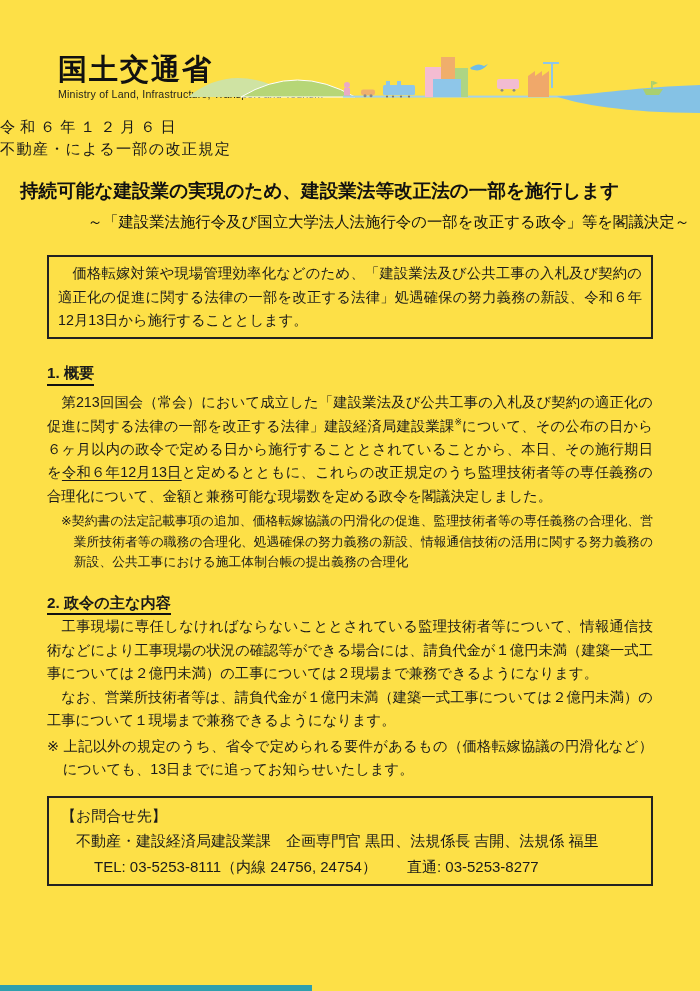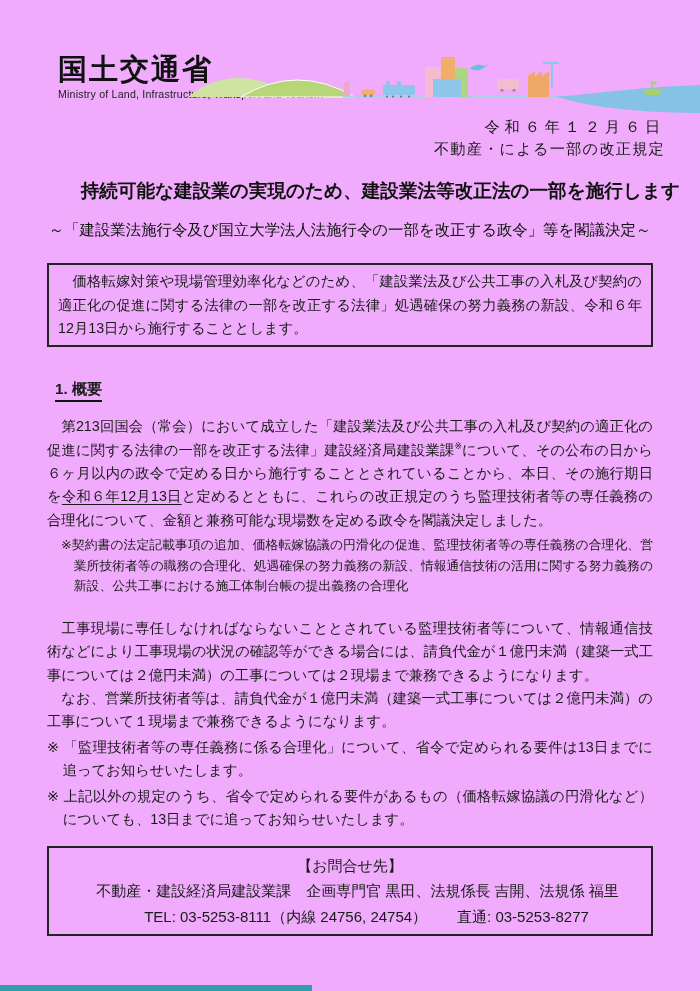--- a/index.html
+++ b/index.html
@@ -1,59 +1,59 @@
 <!DOCTYPE html>
 <html lang="ja"><head>
 <meta charset="utf-8">
 <style>
   html,body{margin:0;padding:0;background:#ffffff;}
   body{font-family:"Liberation Sans","DejaVu Sans",sans-serif;color:#1a1a1a;}
-  .page{position:relative;width:700px;height:991px;background:#f0abfc;overflow:hidden;margin:0 auto;}
+  .page{position:relative;width:700px;height:991px;background:#fde047;overflow:hidden;margin:0 auto;}
 
   
   .header{position:relative;height:112px;}
   .logo-jp{position:absolute;left:58px;top:50px;font-size:29px;font-weight:bold;letter-spacing:2px;color:#111;}
   .logo-en{position:absolute;left:58px;top:88px;font-size:10.6px;color:#1c1c1c;letter-spacing:.2px;}
   .press-release{position:absolute;right:62px;top:34px;font-size:21px;color:#565656;letter-spacing:.5px;}
   .illustration{position:absolute;left:185px;top:54px;}
 
   
-  .meta{text-align:right;padding-right:35px;margin-top:4px;line-height:1.45;}
+  .meta{text-align:left;padding-right:35px;margin-top:4px;line-height:1.45;}
   .date{font-size:15.2px;letter-spacing:.32em;}
   .dept{font-size:15.2px;letter-spacing:.08em;}
 
   
-  .title{margin:18px 20px 16px;text-align:right;font-size:18.6px;font-weight:bold;color:#111;}
-  .subtitle{margin:3px 10px 0;text-align:center;font-size:15.4px;color:#111;}
+  .title{margin:18px 20px 8px;text-align:left;font-size:18.6px;font-weight:bold;color:#111;}
+  .subtitle{margin:3px 10px 0;text-align:right;font-size:15.4px;color:#111;}
 
   
   .content{margin:0 47px;}
   .body-text{font-size:14.3px;line-height:1.64;text-align:justify;}
   p{margin:0;}
 
   .summary-box{margin-top:22px;border:2px solid #222;padding:5px 9px;}
 
-  .sec-heading{display:inline-block;margin:8px;font-size:15.2px;font-weight:bold;
+  .sec-heading{display:inline-block;margin:0;font-size:15.2px;font-weight:bold;
                border-bottom:2px solid #111;padding-bottom:1px;line-height:1.3;}
   .sec1{margin-top:24px;}
   .sec2{margin-top:20px;}
   .sec-body{margin-top:5px;}
 
   .small-note{font-size:12.8px;line-height:1.6;margin:3px 0 0 14px;
               padding-left:1em;text-indent:-1em;text-align:justify;}
 
   sup.note-mark{font-size:9px;vertical-align:super;line-height:0;}
   .bold-underline{font-weight:normal;text-decoration:underline;text-underline-offset:3px;}
 
   .item-title{font-size:14.3px;line-height:1.6;margin-top:4px;}
   .law-ref{font-size:14.3px;line-height:1.6;text-align:right;padding-right:28px;}
 
   .hang{padding-left:1.1em;text-indent:-1.1em;margin-top:2px;}
 
-  .contact-box{margin-top:14px;border:2px solid #222;padding:5px 12px;font-size:15px;line-height:1.7;text-align:center;}
+  .contact-box{margin-top:14px;border:2px solid #222;padding:5px 12px;font-size:15px;line-height:1.7;}
   .contact-line1{padding-left:1em;}
   .contact-tel{padding-left:2.2em;}
 
   .footer-bar{position:absolute;left:0;bottom:0;width:312px;height:6px;background:#2f9fae;}
 </style>
 </head>
 <body>
 
 <div class="page">
 
@@ -136,23 +136,23 @@
       <p class="body-text">　価格転嫁対策や現場管理効率化などのため、「建設業法及び公共工事の入札及び契約の適正化の促進に関する法律の一部を改正する法律」処遇確保の努力義務の新設、令和６年12月13日から施行することとします。</p>
     </div>
 
     <section class="sec1">
       <h2 class="sec-heading">1. 概要</h2>
       <p class="body-text sec-body"><span>　第213回国会（常会）において成立した「建設業法及び公共工事の入札及び契約の適正化の促進に関する法律の一部を改正する法律」建設経済局建設業課</span><sup class="note-mark">※</sup><span>について、その公布の日から６ヶ月以内の政令で定める日から施行することとされていることから、本日、その施行期日を</span><span class="bold-underline">令和６年12月13日</span><span>と定めるとともに、これらの改正規定のうち監理技術者等の専任義務の合理化について、金額と兼務可能な現場数を定める政令を閣議決定しました。</span></p>
       <p class="small-note">※契約書の法定記載事項の追加、価格転嫁協議の円滑化の促進、監理技術者等の専任義務の合理化、営業所技術者等の職務の合理化、処遇確保の努力義務の新設、情報通信技術の活用に関する努力義務の新設、公共工事における施工体制台帳の提出義務の合理化</p>
     </section>
 
     <section class="sec2">
+      <h2 class="sec-heading">2. 政令の主な内容</h2>
       <p class="body-text">　工事現場に専任しなければならないこととされている監理技術者等について、情報通信技術などにより工事現場の状況の確認等ができる場合には、請負代金が１億円未満（建築一式工事については２億円未満）の工事については２現場まで兼務できるようになります。</p>
       <p class="body-text">　なお、営業所技術者等は、請負代金が１億円未満（建築一式工事については２億円未満）の工事について１現場まで兼務できるようになります。</p>
-      <p class="body-text hang">※ 「監理技術者等の専任義務に係る合理化」について、省令で定められる要件は13日までに追ってお知らせいたします。</p>
       <p class="body-text hang">※ 上記以外の規定のうち、省令で定められる要件があるもの（価格転嫁協議の円滑化など）についても、13日までに追ってお知らせいたします。</p>
     </section>
 
     <div class="contact-box">
       <div>【お問合せ先】</div>
       <div class="contact-line1">不動産・建設経済局建設業課　企画専門官 黒田、法規係長 吉開、法規係 福里</div>
       <div class="contact-tel">TEL: 03-5253-8111（内線 24756, 24754）　　直通: 03-5253-8277</div>
     </div>
 
   </div>

